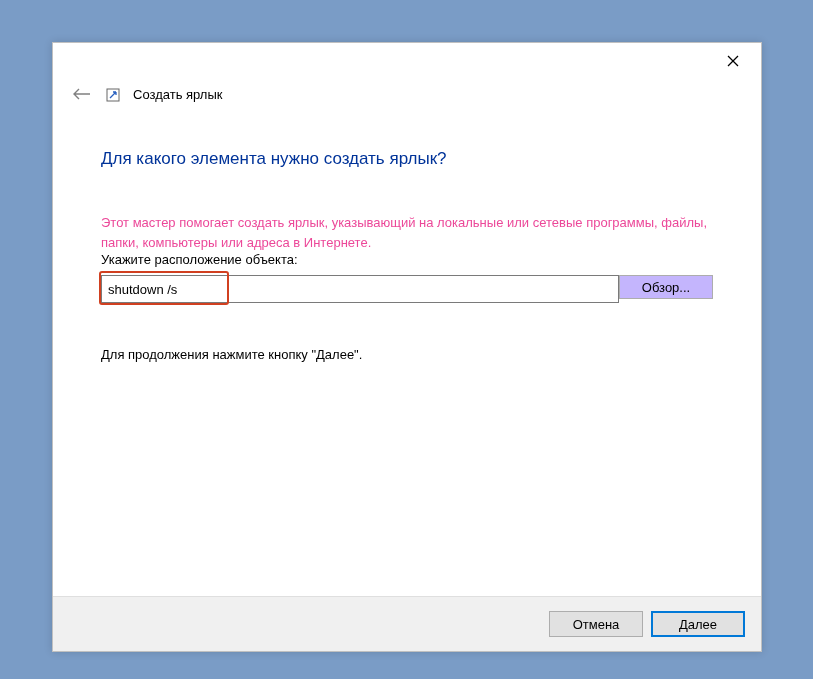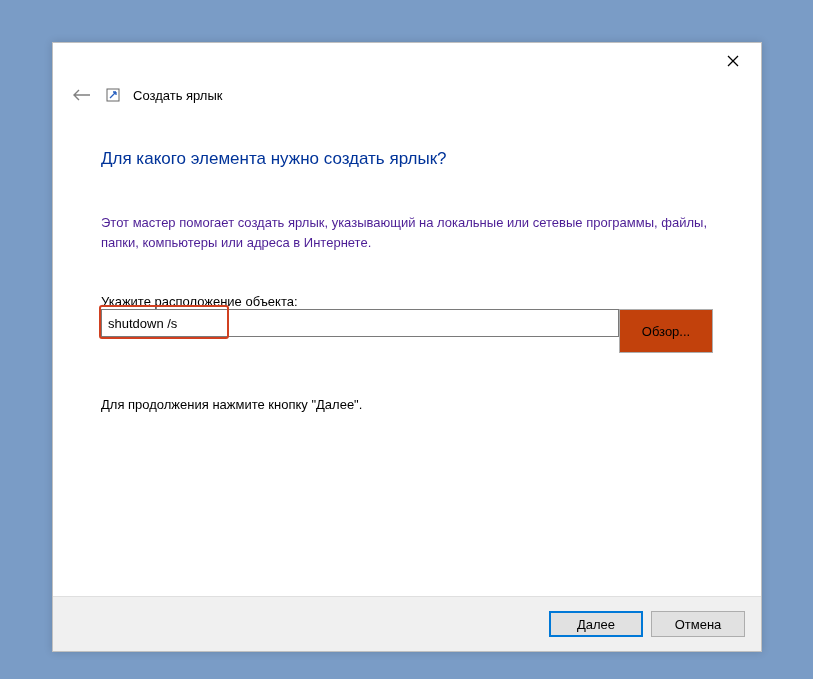--- a/index.html
+++ b/index.html
@@ -42,21 +42,21 @@
       justify-content: center;
       cursor: pointer;
       font-size: 14px;
     }
     .close-btn svg {
       width: 12px;
       height: 12px;
     }
     .header-row {
       display: flex;
-      align-items: center;
+      align-items: flex-start;
       padding: 8px 24px 16px 20px;
       gap: 12px;
     }
     .back-arrow {
       color: #808080;
       font-size: 14px;
       cursor: pointer;
       display: flex;
       align-items: center;
     }
@@ -86,27 +86,27 @@
       padding: 30px 48px 16px 48px;
     }
     .heading {
       color: #003399;
       font-size: 17px;
       font-weight: 400;
       margin-bottom: 44px;
     }
     .description {
       font-size: 13px;
-      color: #4c1d95;
+      color: #ec4899;
       line-height: 1.5;
-      margin-bottom: 42px;
     }
     .label {
       font-size: 13px;
       color: #000;
+      margin-bottom: 8px;
     }
     .input-row {
       display: flex;
       gap: 0;
       margin-bottom: 44px;
     }
     .location-input {
       flex: 1;
       height: 28px;
       border: 1px solid #7a7a7a;
@@ -116,22 +116,22 @@
       outline: none;
     }
     .highlight-box {
       position: absolute;
       border: 2px solid #d14020;
       border-radius: 3px;
       pointer-events: none;
     }
     .browse-btn {
       width: 94px;
-      height: 44px;
-      background: #c2410c;
+      height: 24px;
+      background: #c4b5fd;
       border: 1px solid #adadad;
       font-size: 13px;
       font-family: inherit;
       cursor: pointer;
     }
     .continue-text {
       font-size: 13px;
       color: #000;
     }
     .footer {
@@ -197,17 +197,17 @@
       <input type="text" class="location-input" value="shutdown /s" style="">
       <div class="highlight-box" style="left:-2px; top:-4px; width:130px; height:34px;"></div>
       <button class="browse-btn">Обзор...</button>
     </div>
 
     <div class="continue-text">Для продолжения нажмите кнопку "Далее".</div>
 
   </div>
 
   <div class="footer">
+    <button class="footer-btn">Отмена</button>
     <button class="footer-btn primary">Далее</button>
-    <button class="footer-btn">Отмена</button>
   </div>
 
 </div>
 
 </body></html>

